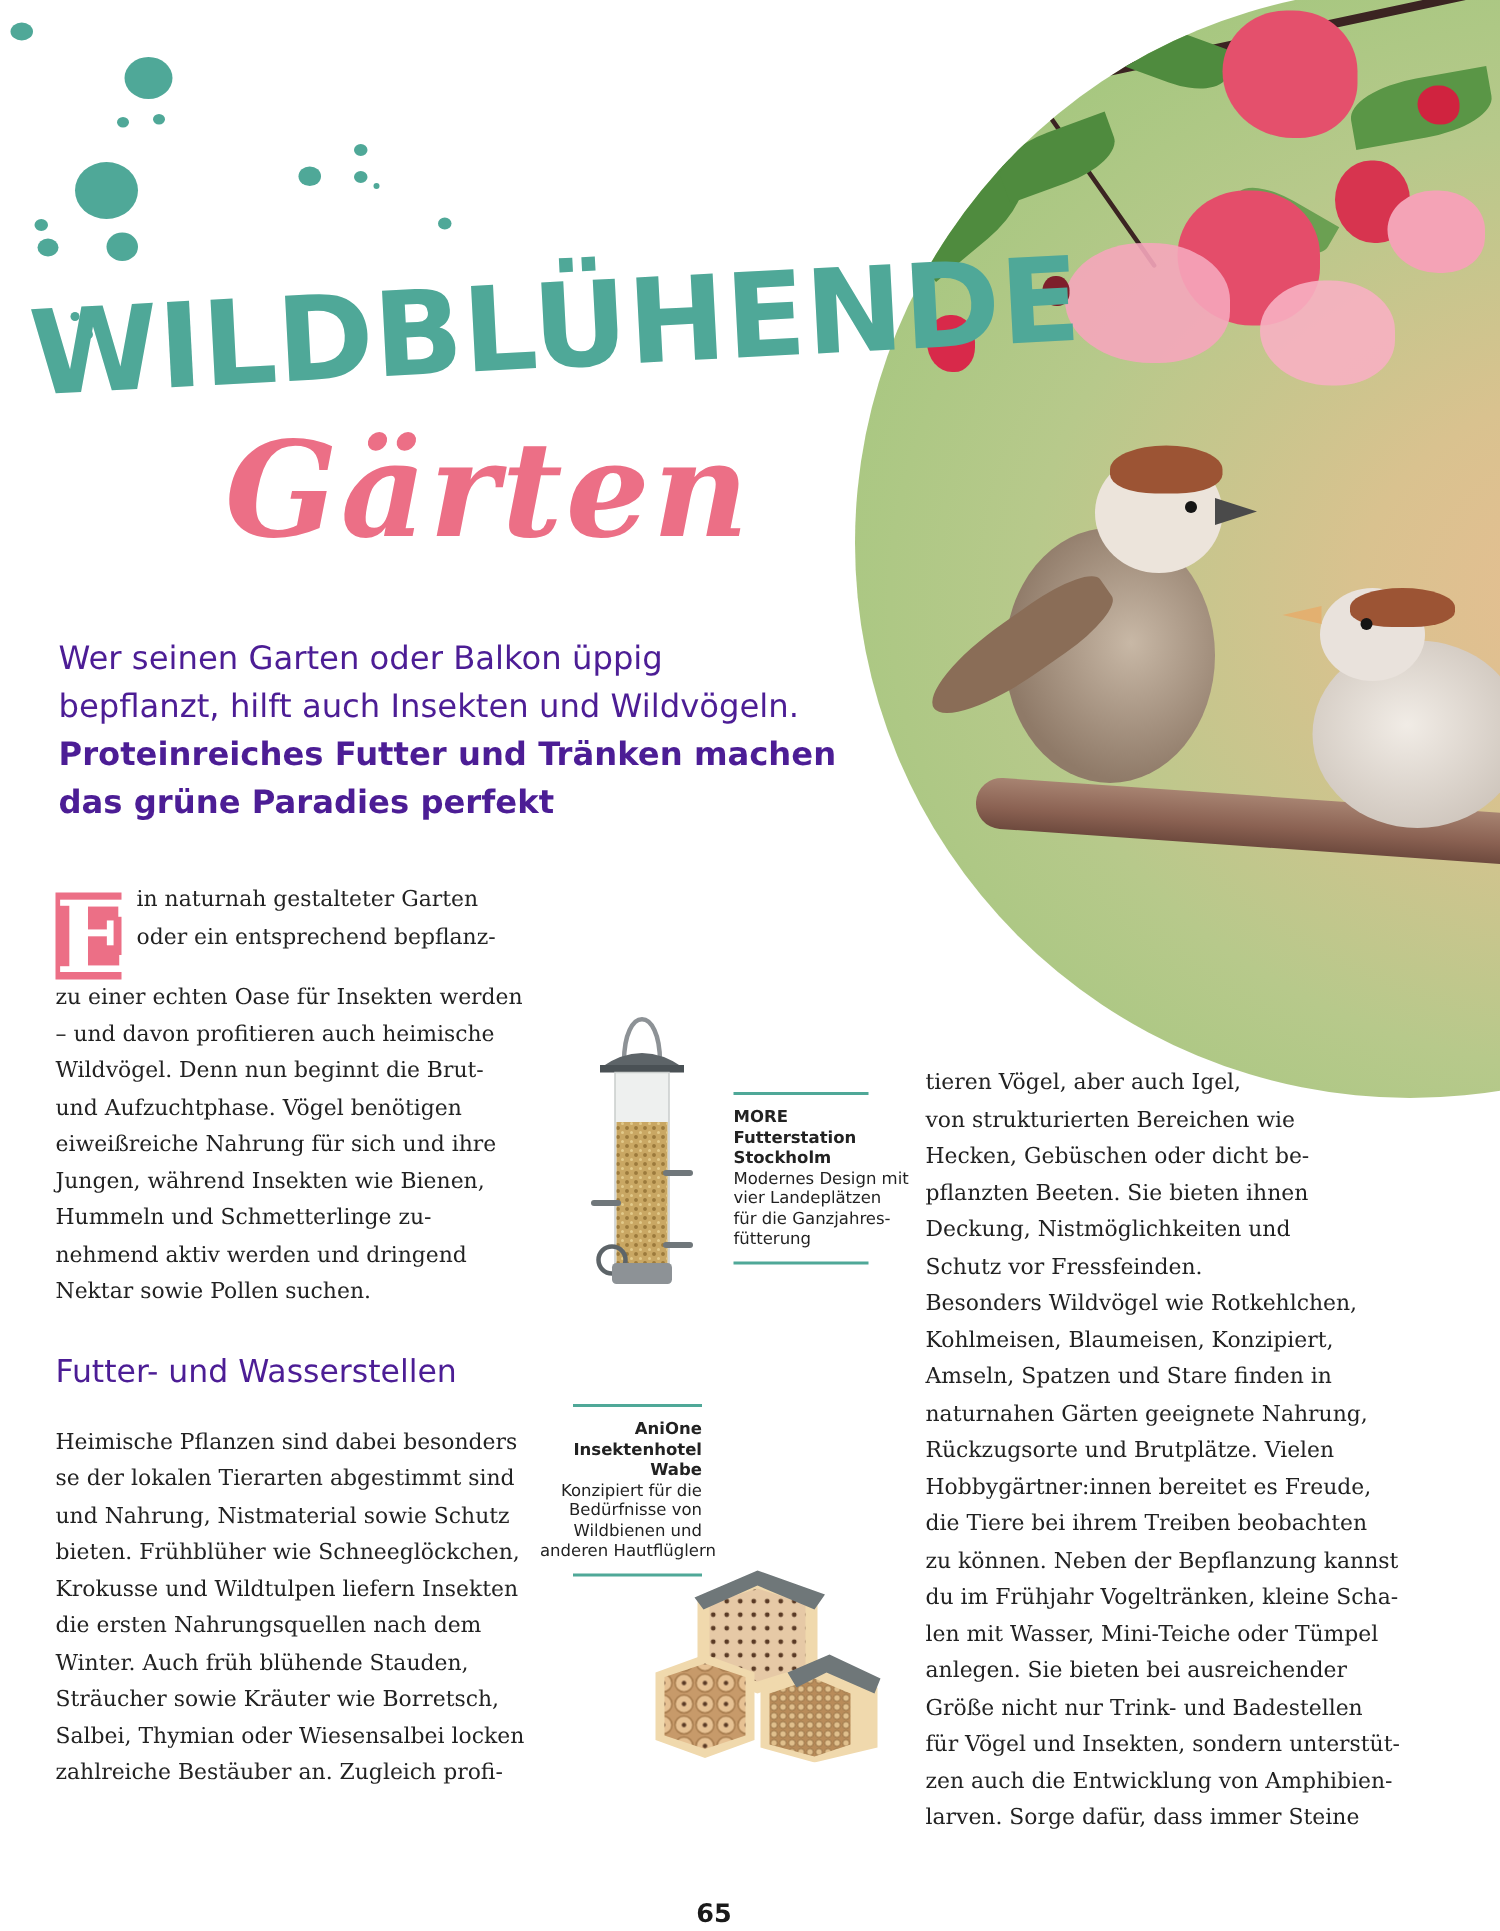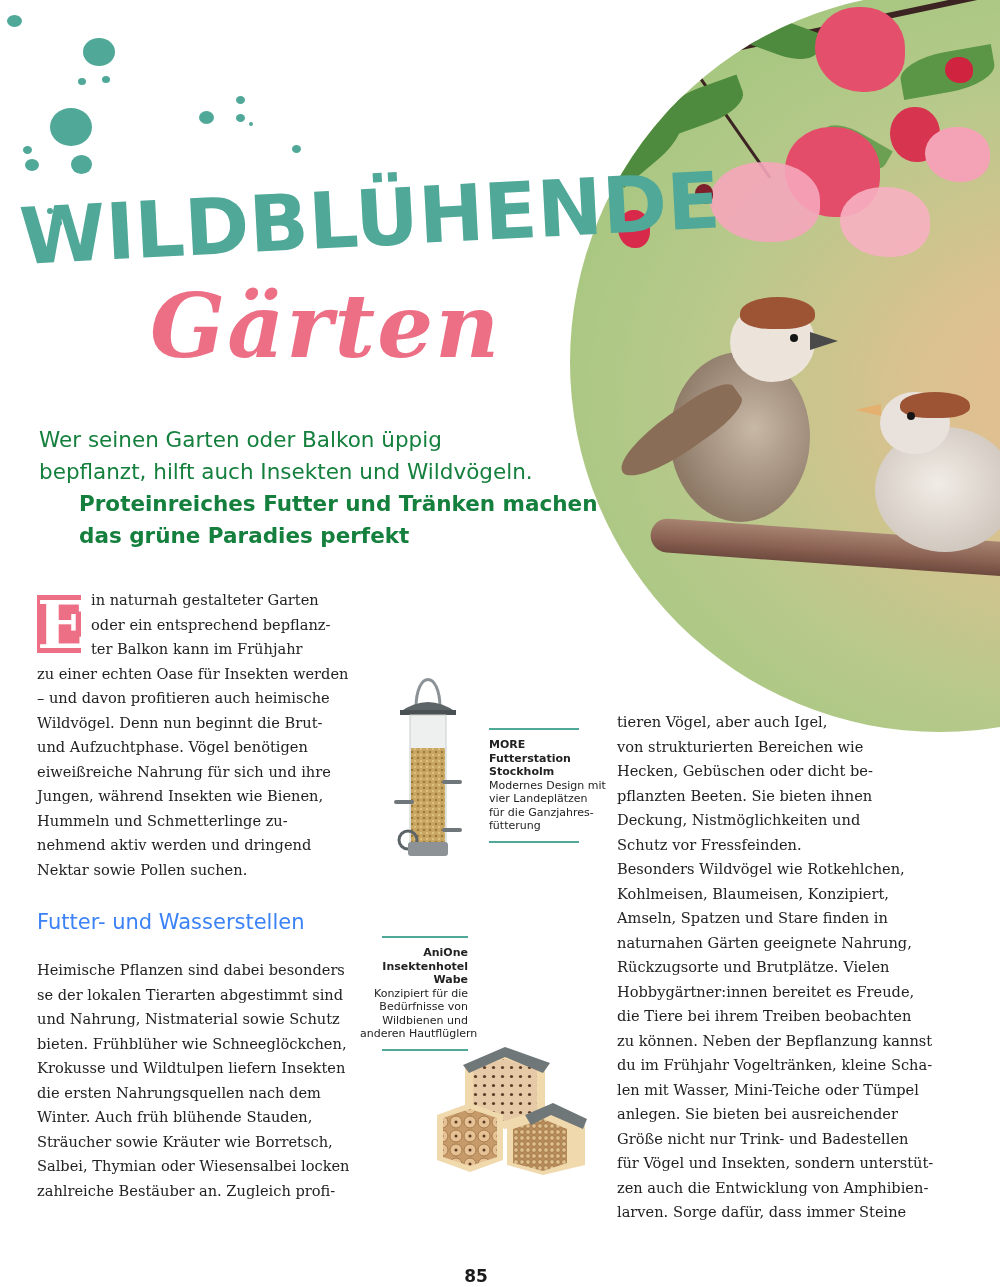--- a/index.html
+++ b/index.html
@@ -29,31 +29,31 @@
   
   .title-1 { position: absolute; left: 22px; top: 198px; font-family: "DejaVu Sans", sans-serif;
     font-weight: bold; font-size: 78px; letter-spacing: 0px; color: #4fa898; transform: rotate(-3deg);
     transform-origin: left bottom; white-space: nowrap; line-height: 1; }
   .title-2 { position: absolute; left: 150px; top: 282px; font-family: "DejaVu Serif", serif;
     font-style: italic; font-weight: bold; font-size: 88px; color: #ec6f86; white-space: nowrap; line-height: 1;
     letter-spacing: 2px; }
 
   
   .lead { position: absolute; left: 39px; top: 424px; width: 540px;
-    font-family: "DejaVu Sans", sans-serif; font-size: 21.5px; line-height: 32px; color: #15803d; }
-  .lead .strong { font-weight: bold; display: block; margin-left: 40px; }
+    font-family: "DejaVu Sans", sans-serif; font-size: 21.5px; line-height: 32px; color: #4c1d95; }
+  .lead .strong { font-weight: bold; display: block; }
 
   
   .col { position: absolute; font-family: "DejaVu Serif", serif; font-size: 14.6px; line-height: 24.5px; color: #222; }
   .col p { margin: 0; }
   .col-left { left: 37px; top: 588px; width: 318px; }
   .col-right { left: 617px; top: 710px; width: 320px; }
   .dropcap { float: left; width: 44px; height: 58px; margin: 7px 10px 0 0; background: #ec6f86; color: #fff;
     font-family: "DejaVu Serif", serif; font-weight: bold; font-size: 66px; line-height: 60px; text-align: center; }
-  .subhead { font-family: "DejaVu Sans", sans-serif; font-size: 21px; color: #3b82f6; margin: 26px 0 22px 0 !important; line-height: 28px; }
+  .subhead { font-family: "DejaVu Sans", sans-serif; font-size: 21px; color: #4c1d95; margin: 26px 0 22px 0 !important; line-height: 28px; }
   .line { display: block; white-space: nowrap; }
 
   
   .product-img { position: absolute; }
   .caption { position: absolute; font-family: "DejaVu Sans", sans-serif; font-size: 11px; line-height: 13.5px; color: #222; }
   .caption .name { font-weight: bold; display: block; }
   .caption .rule { display: block; height: 2px; background: #4fa898; }
 
   .page-number { position: absolute; left: 0; width: 952px; top: 1266px; text-align: center;
     font-family: "DejaVu Sans", sans-serif; font-weight: bold; font-size: 17px; color: #1a1a1a; }
@@ -128,21 +128,20 @@
   <span class="line">bepflanzt, hilft auch Insekten und Wildvögeln.</span>
   <span class="line strong">Proteinreiches Futter und Tränken machen</span>
   <span class="line strong">das grüne Paradies perfekt</span>
 </div>
 
 <div class="col col-left">
   <p>
     <span class="dropcap">E</span>
     <span class="line">in naturnah gestalteter Garten</span>
     <span class="line">oder ein entsprechend bepflanz-</span>
-    <span class="line">ter Balkon kann im Frühjahr</span>
     <span class="line" style="clear:both">zu einer echten Oase für Insekten werden</span>
     <span class="line">– und davon profitieren auch heimische</span>
     <span class="line">Wildvögel. Denn nun beginnt die Brut-</span>
     <span class="line">und Aufzuchtphase. Vögel benötigen</span>
     <span class="line">eiweißreiche Nahrung für sich und ihre</span>
     <span class="line">Jungen, während Insekten wie Bienen,</span>
     <span class="line">Hummeln und Schmetterlinge zu-</span>
     <span class="line">nehmend aktiv werden und dringend</span>
     <span class="line">Nektar sowie Pollen suchen.</span>
   </p>
@@ -253,13 +252,13 @@
 
     <polygon points="2,70 35,58 68,70 68,115 35,127 2,115" fill="#f0d9ad"></polygon>
     <polygon points="8,73 35,64 62,73 62,112 35,121 8,112" fill="url(#logs)"></polygon>
 
     <polygon points="72,80 108,66 150,80 150,120 108,130 72,120" fill="#f0d9ad"></polygon>
     <polygon points="78,84 108,74 132,84 132,118 108,126 78,118" fill="url(#reeds)"></polygon>
     <polygon points="90,70 118,58 152,74 148,84 116,70 96,80" fill="#6f7779"></polygon>
   </svg>
 </div>
 
-<div class="page-number">85</div>
+<div class="page-number">65</div>
 
 </body></html>

